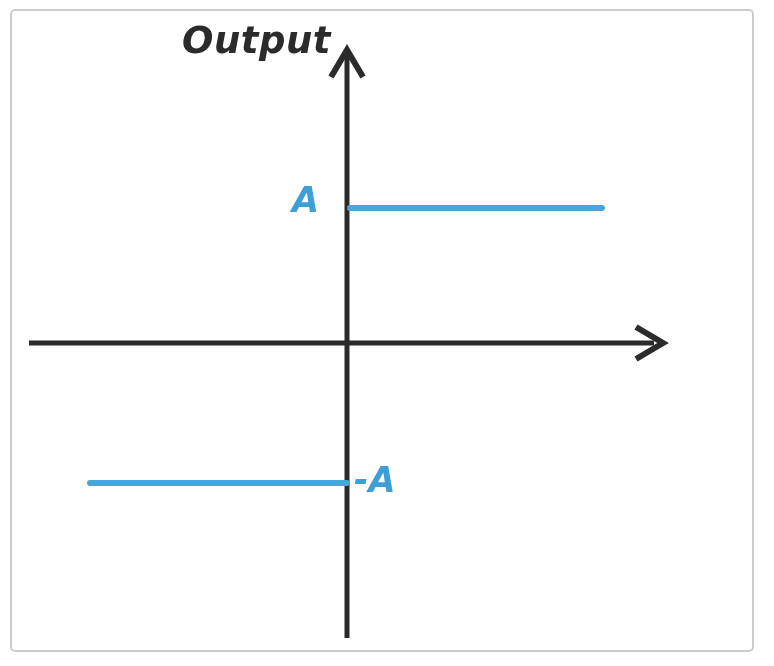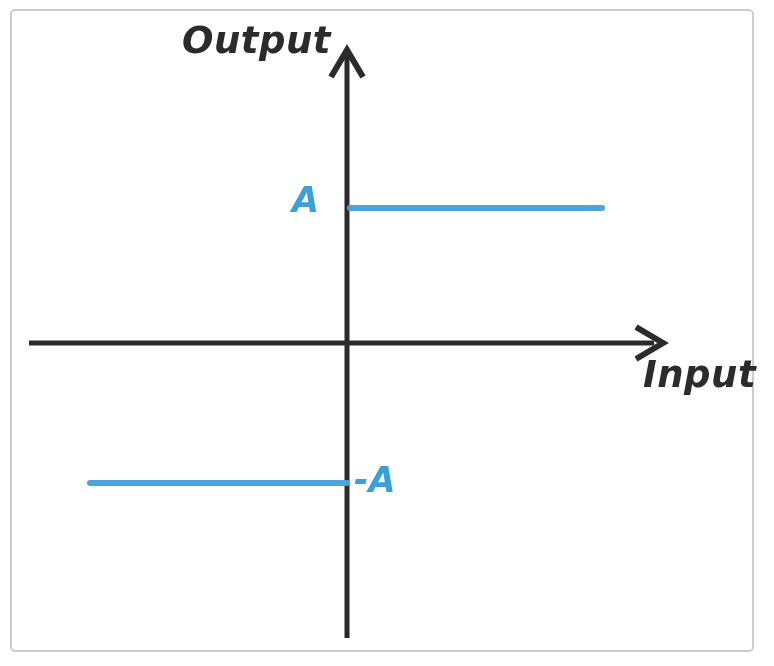--- a/index.html
+++ b/index.html
@@ -71,19 +71,18 @@
 
     <line x1="29" y1="343" x2="654" y2="343" stroke-width="5" fill="none" stroke="#2b2b2b"></line>
     <polyline points="636,327 663,343 636,359" stroke-width="6" fill="none" stroke-linecap="butt" stroke-linejoin="miter" stroke="#2b2b2b"></polyline>
 
     <line x1="350" y1="208" x2="602" y2="208" stroke-width="6" stroke-linecap="round" fill="none" stroke="#4aa6da"></line>
     <line x1="90" y1="483" x2="347" y2="483" stroke-width="6" stroke-linecap="round" fill="none" stroke="#4aa6da"></line>
   </svg>
 
   <div class="axis-label y-axis-label">Output</div>
 
-  <div class="axis-label x-axis-label">Input</div>
 
   <div class="level-label pos-level-label">A</div>
 
   <div class="level-label neg-level-label">-A</div>
 
 </div>
 
 </body></html>

